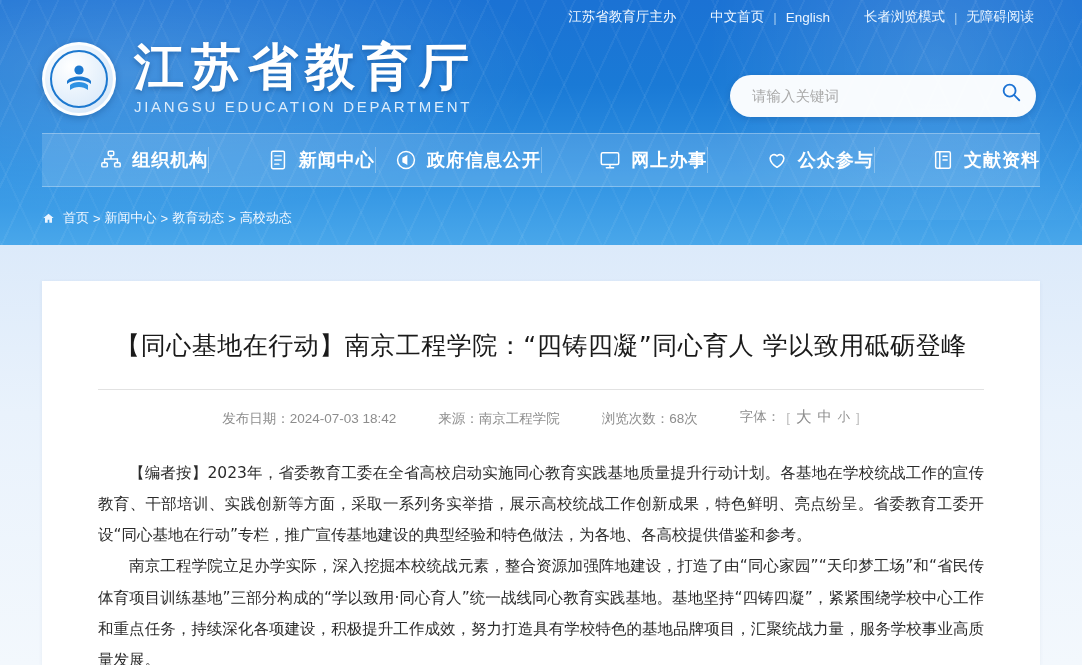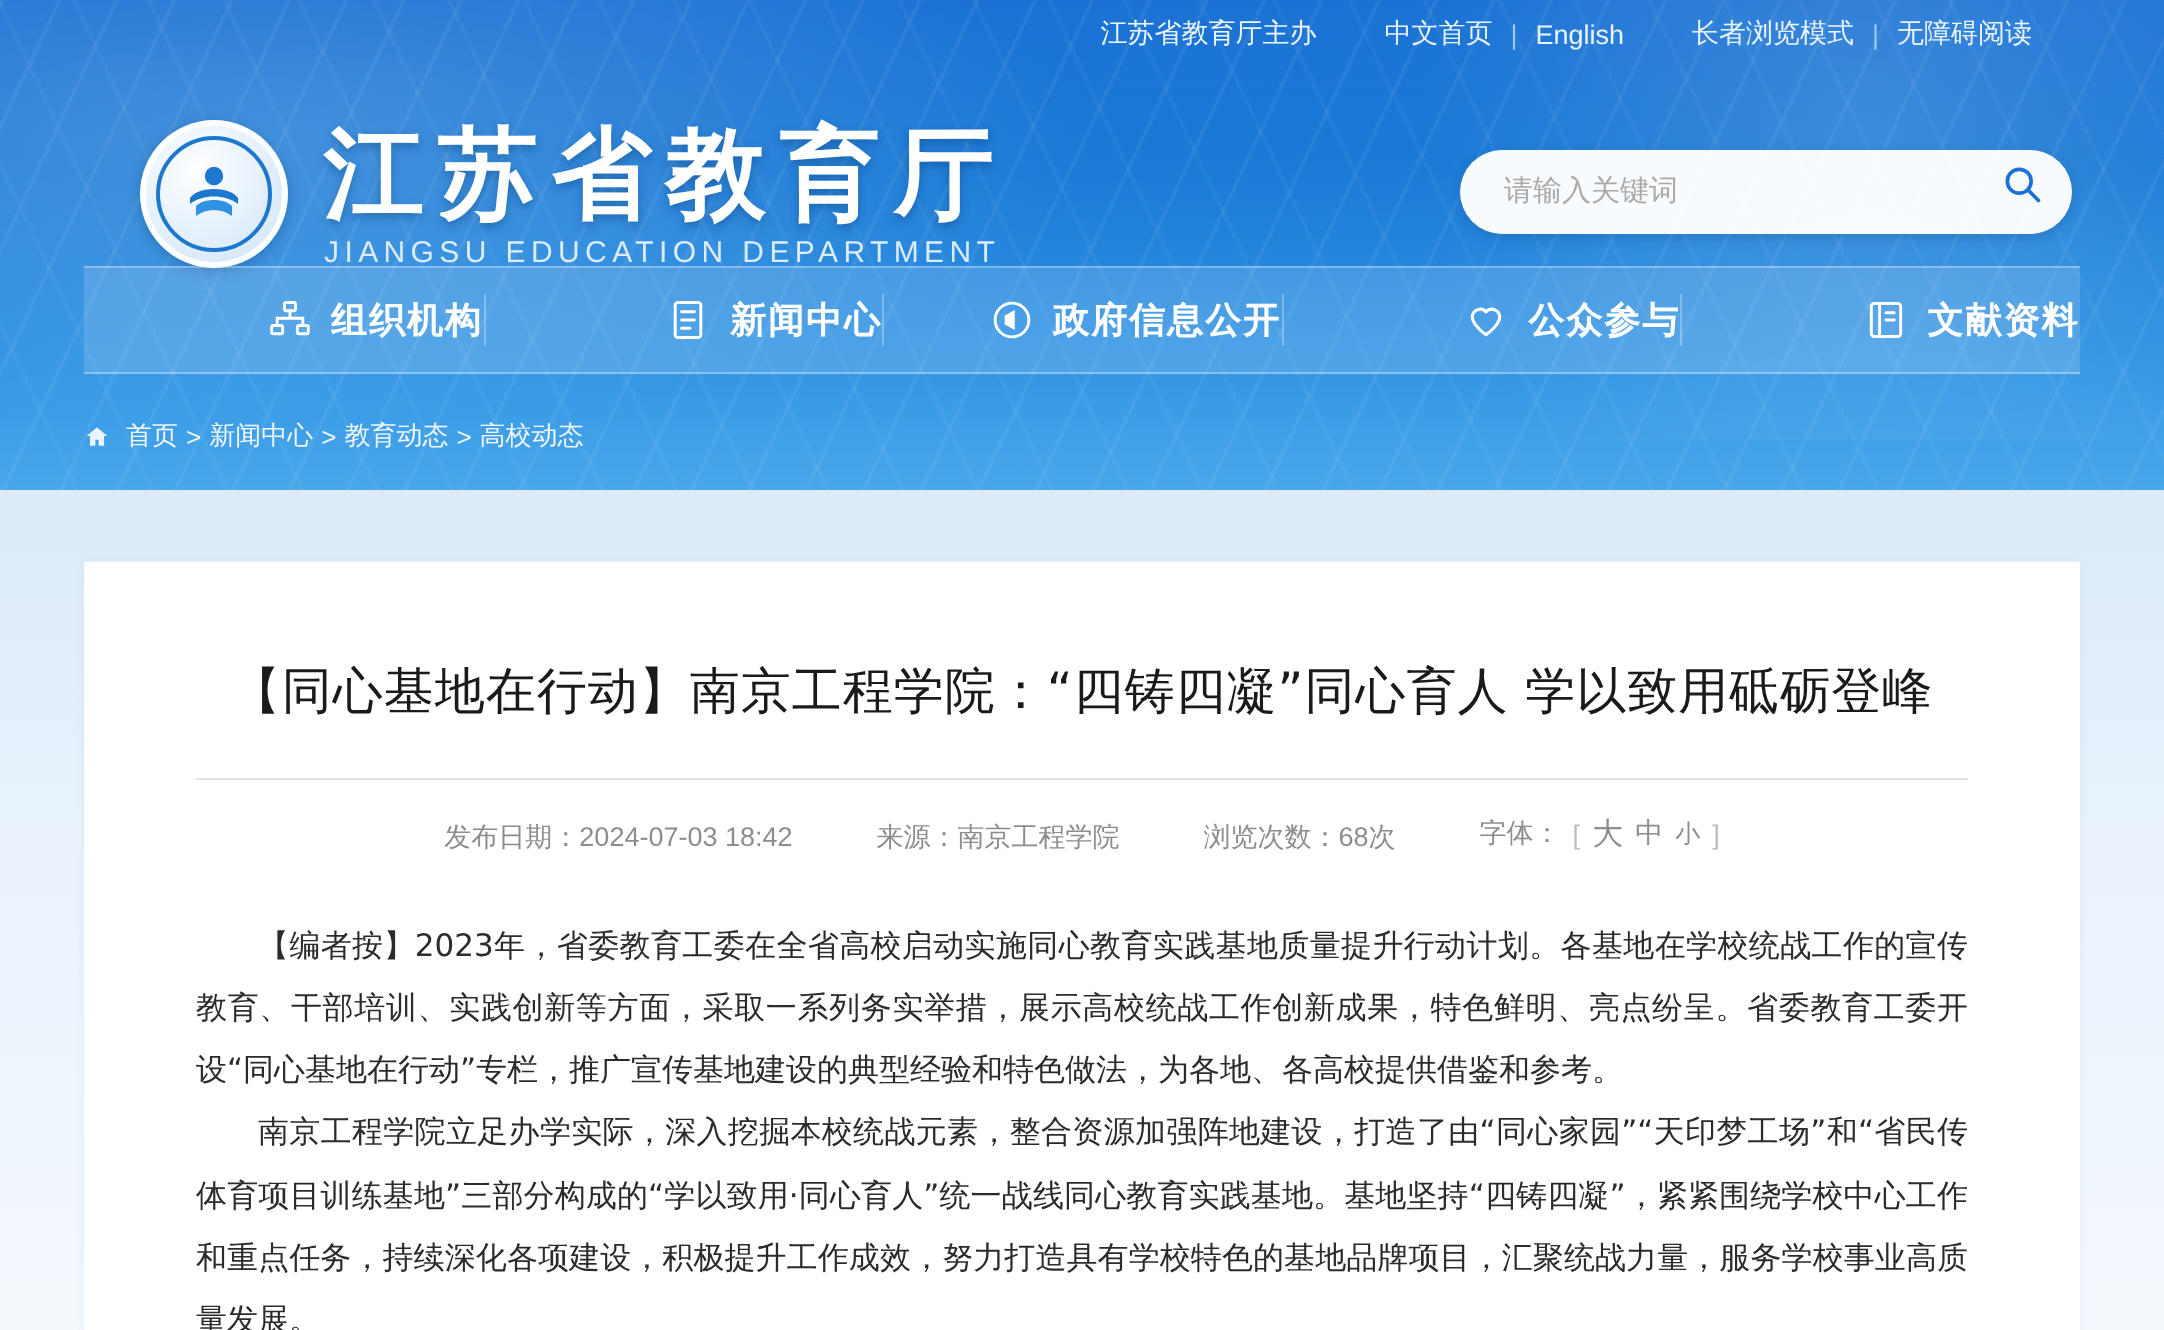--- a/index.html
+++ b/index.html
@@ -35,40 +35,39 @@
     pointer-events:none;
   }
 
   
   .topbar {
     position: relative;
     height: 34px;
     display: flex;
     align-items: center;
     justify-content: flex-end;
-    padding-right: 66px;
+    padding-right: 48px;
     gap: 0px;
     font-size: 13.5px;
     color: #eef6ff;
     z-index: 4;
   }
   .topbar a { color: #eaf4ff; text-decoration: none; white-space: nowrap; }
   .topbar .sep { color: #9fcaef; margin: 0 9px; }
   .topbar .grp { margin-left: 34px; display: flex; align-items: center; }
 
   
   .logo-row {
     position: relative;
     display: flex;
-    align-items: flex-end;
+    align-items: flex-start;
     padding-left: 42px;
     margin-top: 8px;
     height: 92px;
     z-index: 4;
-    margin-left: 28px;
   }
   .emblem {
     width: 74px; height: 74px; border-radius: 50%;
     background: radial-gradient(circle at 38% 32%, #ffffff 0%, #e8f2fc 45%, #cfe3f7 100%);
     border: 3px solid rgba(255,255,255,0.92);
     box-shadow: 0 2px 7px rgba(0,40,90,0.28);
     display: flex; align-items: center; justify-content: center;
     flex: 0 0 auto;
   }
   .emblem .inner {
@@ -263,20 +262,30 @@
         <span>新闻中心</span>
       </div>
       <div class="nav-item">
         <span class="nicon">
           <svg width="22" height="22" viewBox="0 0 24 24" fill="none" stroke="#fff" stroke-width="1.6">
             <circle cx="12" cy="12" r="9.2"></circle>
             <path d="M8 9.5v5l5.5 3v-11z" fill="#fff" stroke="none"></path>
           </svg>
         </span>
         <span>政府信息公开</span>
+      </div>
+      <div class="nav-item">
+        <span class="nicon">
+          <svg width="22" height="22" viewBox="0 0 24 24" fill="none" stroke="#fff" stroke-width="1.6">
+            <rect x="2.5" y="4" width="19" height="13" rx="1.6"></rect>
+            <line x1="8" y1="20.5" x2="16" y2="20.5" stroke-linecap="round"></line>
+            <line x1="12" y1="17" x2="12" y2="20.5"></line>
+          </svg>
+        </span>
+        <span>网上办事</span>
       </div>
       <div class="nav-item">
         <span class="nicon">
           <svg width="22" height="22" viewBox="0 0 24 24" fill="none" stroke="#fff" stroke-width="1.7">
             <path d="M12 20s-7.5-4.9-7.5-10A4.3 4.3 0 0 1 12 7.6 4.3 4.3 0 0 1 19.5 10c0 5.1-7.5 10-7.5 10z" stroke-linejoin="round"></path>
           </svg>
         </span>
         <span>公众参与</span>
       </div>
       <div class="nav-item">

